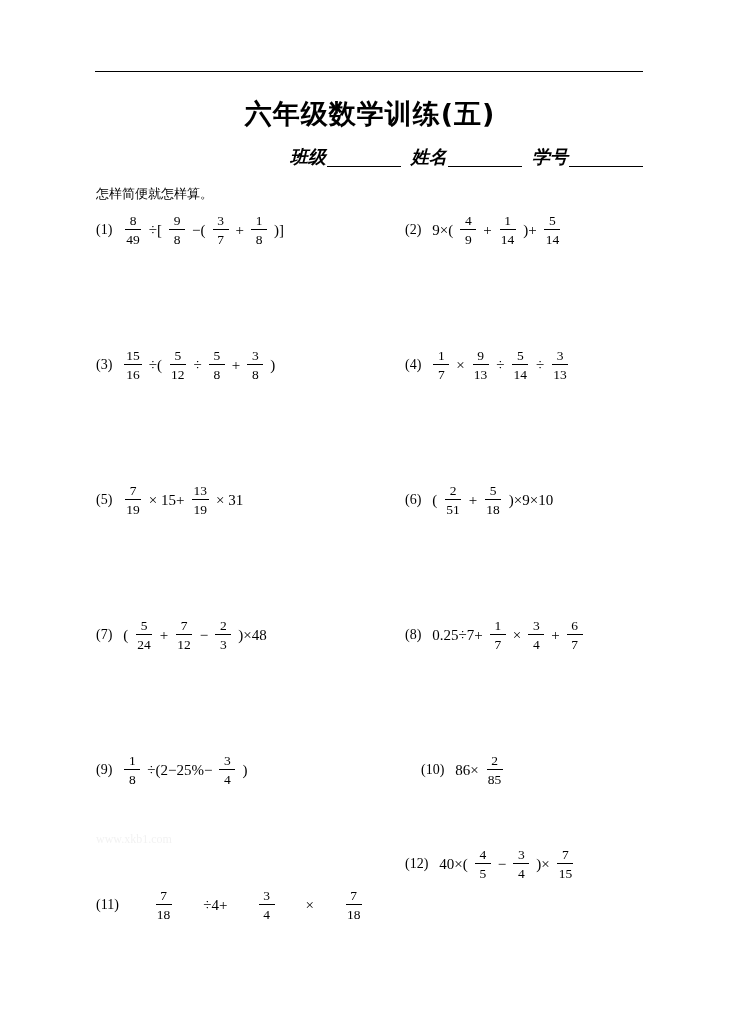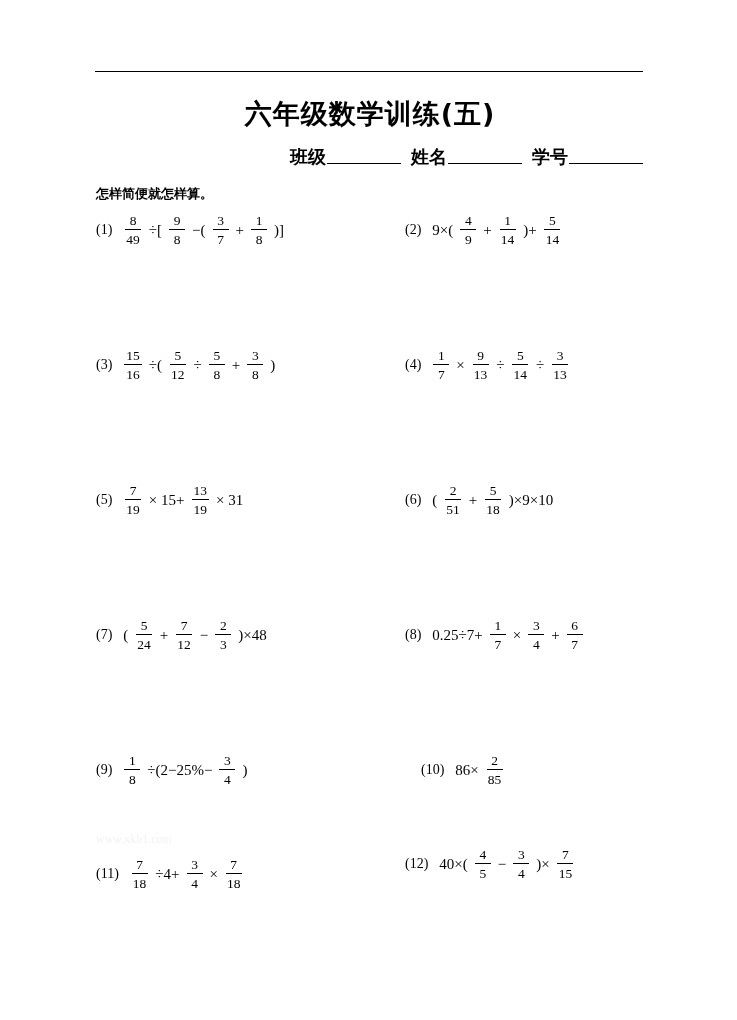--- a/index.html
+++ b/index.html
@@ -2,23 +2,23 @@
 <html><head>
 <meta charset="utf-8">
 <style>
   html, body { margin: 0; padding: 0; background: #ffffff; }
   body { width: 737px; height: 1020px; position: relative; overflow: hidden;
          font-family: "Liberation Serif", "DejaVu Serif", serif; color: #000; }
   .rule { position: absolute; left: 95px; top: 71px; width: 548px; height: 0; border-top: 1.5px solid #000; }
   .title { position: absolute; left: 0; width: 737px; top: 96px; text-align: center;
            font-family: "DejaVu Sans", sans-serif; font-weight: bold; font-size: 27px; letter-spacing: 1px; padding-left: 3px; box-sizing: border-box; }
   .fields { position: absolute; right: 94px; top: 145px; font-family: "DejaVu Sans", sans-serif; font-weight: bold; font-size: 18px; display: flex; gap: 10px; }
-  .field { display: flex; align-items: flex-start; }
+  .field { display: flex; align-items: center; font-style: italic; }
   .field .blank { display: inline-block; width: 74px; border-bottom: 1px solid #000; height: 18px; margin-left: 1px; }
-  .instr { position: absolute; left: 96px; top: 185px; font-family: "DejaVu Sans", sans-serif; font-size: 13px; font-weight: bold; }
+  .instr { position: absolute; left: 96px; top: 185px; font-family: "DejaVu Sans", sans-serif; font-size: 13px; font-weight: normal; }
   .problem { position: absolute; display: flex; align-items: center; font-size: 14px; height: 44px; white-space: nowrap; }
   .num { margin-right: 8px; }
   .frac { display: inline-flex; flex-direction: column; align-items: center; margin: 0 4px; line-height: 1; font-size: 13.5px; }
   .frac .n { padding: 0 2px 2px 2px; border-bottom: 1px solid #000; min-width: 12px; text-align: center; }
   .frac .d { padding: 3px 2px 0 2px; text-align: center; }
   .op { margin: 0 3px; font-size: 15px; }
   .watermark { position: absolute; left: 96px; top: 832px; font-size: 12px; color: #f2f2f2; }
 </style>
 </head>
 <body>
@@ -208,21 +208,21 @@
       <span class="op">)</span>
     </div>
     <div class="problem" style="left: 393px; top: 748px; margin-left: 28px;">
       <span class="num">(10)</span>
       <span class="op">86×</span>
       <span class="frac">
         <span class="n">2</span>
         <span class="d">85</span>
       </span>
     </div>
-    <div class="problem" style="left: 96px; top: 852px;">
+    <div class="problem" style="left: 96px; top: 883px; gap: 24px;">
       <span class="num">(11)</span>
       <span class="frac">
         <span class="n">7</span>
         <span class="d">18</span>
       </span>
       <span class="op">÷4+</span>
       <span class="frac">
         <span class="n">3</span>
         <span class="d">4</span>
       </span>

